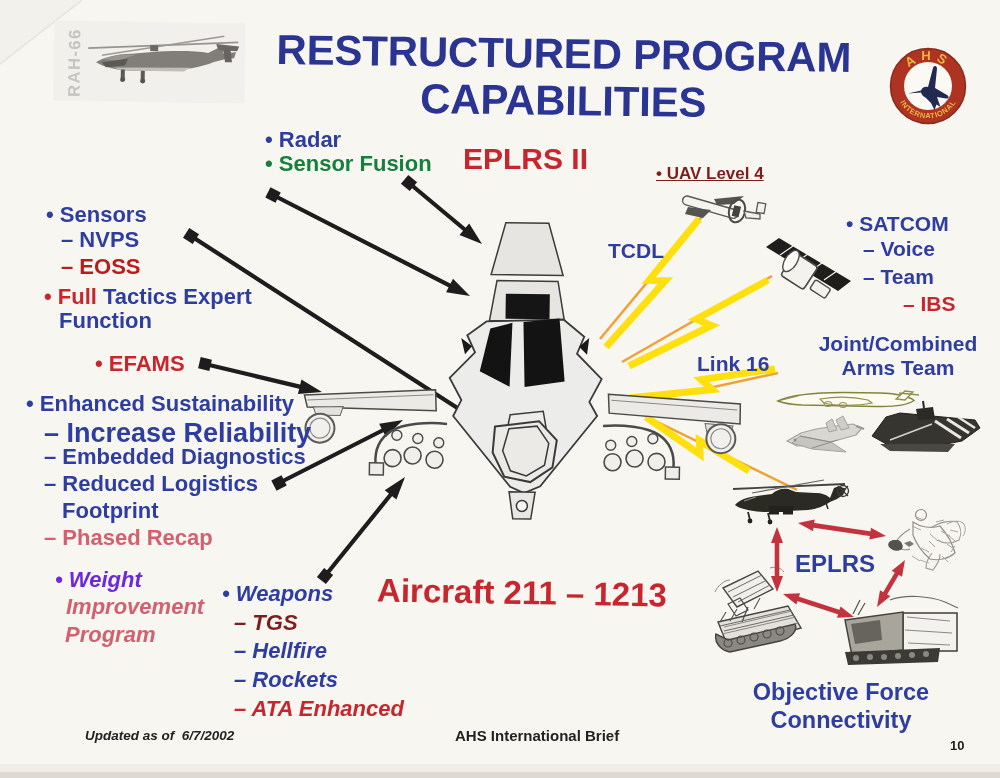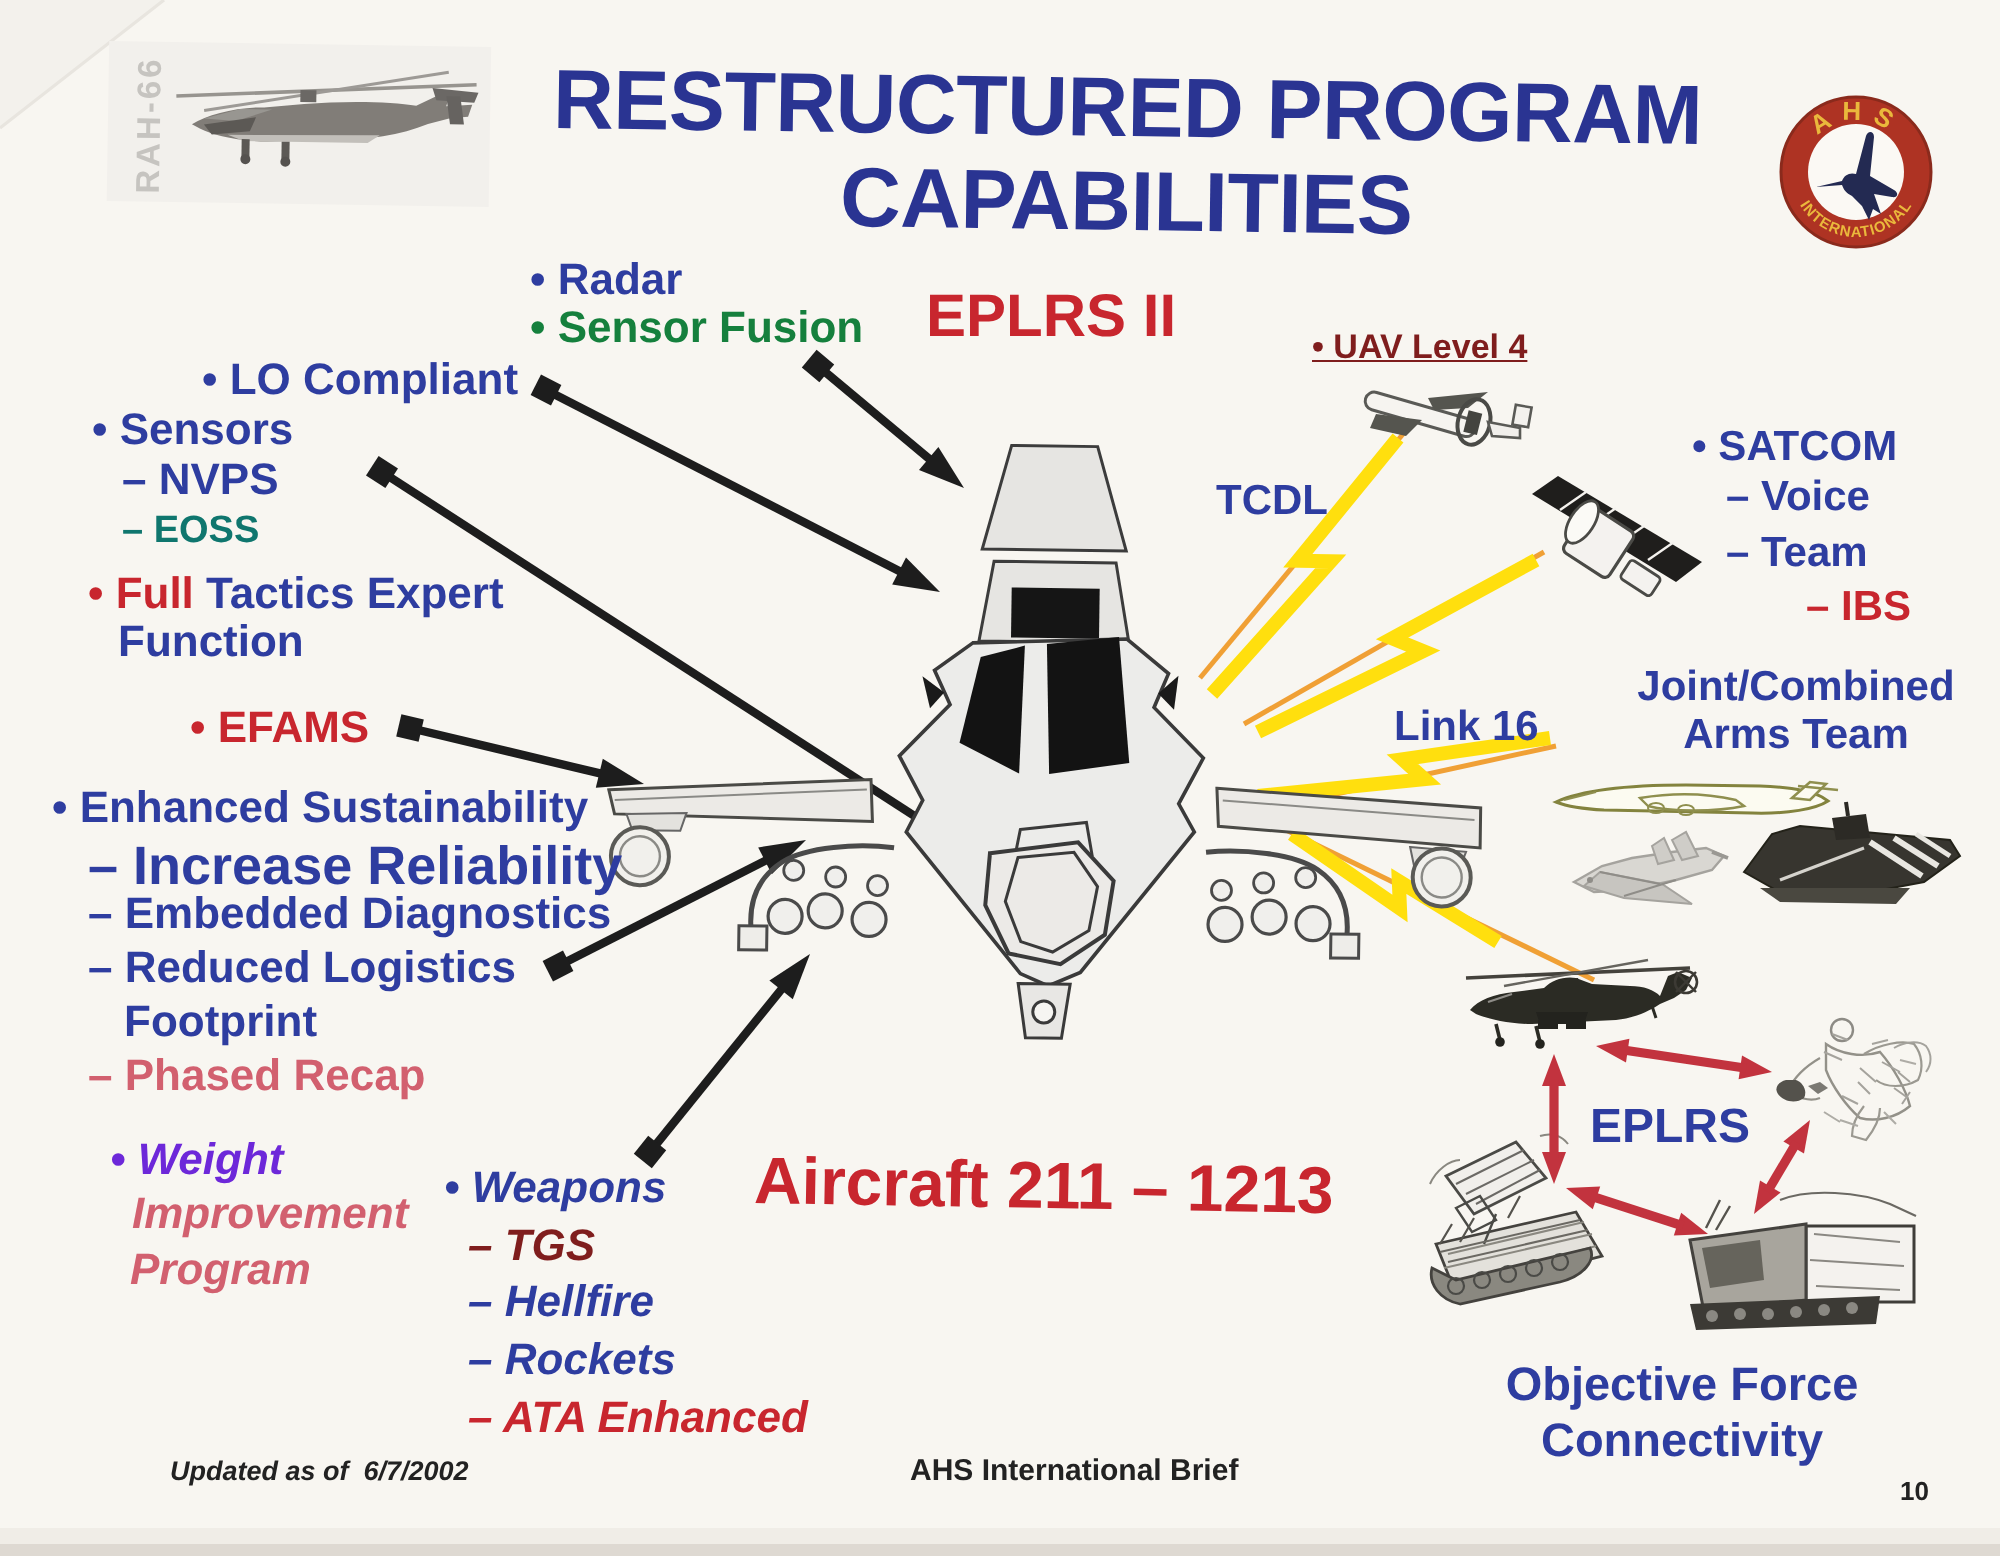--- a/index.html
+++ b/index.html
@@ -209,24 +209,23 @@
       <polygon points="877.0,607.0 890.3,596.3 880.0,590.2" fill="#c2333e"></polygon>
       <line x1="883.7" y1="595.8" x2="898.3" y2="571.2" stroke="#c2333e" stroke-width="4.6"></line>
 <polygon points="854.0,617.0 836.9,617.8 840.6,606.4" fill="#c2333e"></polygon>
       <polygon points="783.0,594.0 796.4,604.6 800.1,593.2" fill="#c2333e"></polygon>
       <line x1="795.4" y1="598.0" x2="841.6" y2="613.0" stroke="#c2333e" stroke-width="4.6"></line>
 </svg>
 <div class="t" style="left:250px;top:30.5px;width:627px;text-align:center;font-size:42px;letter-spacing:-0.2px;line-height:46.5px;color:#2a3492;transform:rotate(0.8deg);">RESTRUCTURED PROGRAM<br>CAPABILITIES</div>
 <div class="t" style="left:463px;top:143.6px;font-size:30px;color:#c8262e;">EPLRS II</div>
 <div class="t" style="left:265px;top:129.4px;font-size:22px;color:#2e3da0;">• Radar</div>
 <div class="t" style="left:265px;top:153.4px;font-size:22px;color:#15803d;">• Sensor Fusion</div>
-<div class="t" style="left:101px;top:178.9px;font-size:22px;color:#2e3da0;">• LO Compliant</div>
 <div class="t" style="left:46px;top:203.9px;font-size:22px;color:#2e3da0;">• Sensors</div>
 <div class="t" style="left:61px;top:229.4px;font-size:22px;color:#2e3da0;">– NVPS</div>
-<div class="t" style="left:61px;top:255.6px;font-size:19px;color:#0f766e;">– EOSS</div>
+<div class="t" style="left:61px;top:255.6px;font-size:22px;color:#b91c1c;">– EOSS</div>
 <div class="t" style="left:44px;top:286.0px;font-size:22px;color:#2e3da0;"><span style="color:#c8262e">• Full</span> Tactics Expert</div>
 <div class="t" style="left:59px;top:310.4px;font-size:22px;color:#2e3da0;">Function</div>
 <div class="t" style="left:95px;top:353.4px;font-size:22px;color:#c8262e;">• EFAMS</div>
 <div class="t" style="left:26px;top:392.6px;font-size:22px;color:#2e3da0;">• Enhanced Sustainability</div>
 <div class="t" style="left:44px;top:419.9px;font-size:27px;color:#2e3da0;">– Increase Reliability</div>
 <div class="t" style="left:44px;top:446.4px;font-size:22px;color:#2e3da0;">– Embedded Diagnostics</div>
 <div class="t" style="left:44px;top:473.4px;font-size:22px;color:#2e3da0;">– Reduced Logistics</div>
 <div class="t" style="left:62px;top:500.0px;font-size:22px;color:#2e3da0;">Footprint</div>
 <div class="t" style="left:44px;top:526.9px;font-size:22px;color:#d2606f;">– Phased Recap</div>
 <div class="t" style="left:55px;top:568.7px;font-size:22px;color:#6d28d9;font-style:italic;">• Weight</div>

